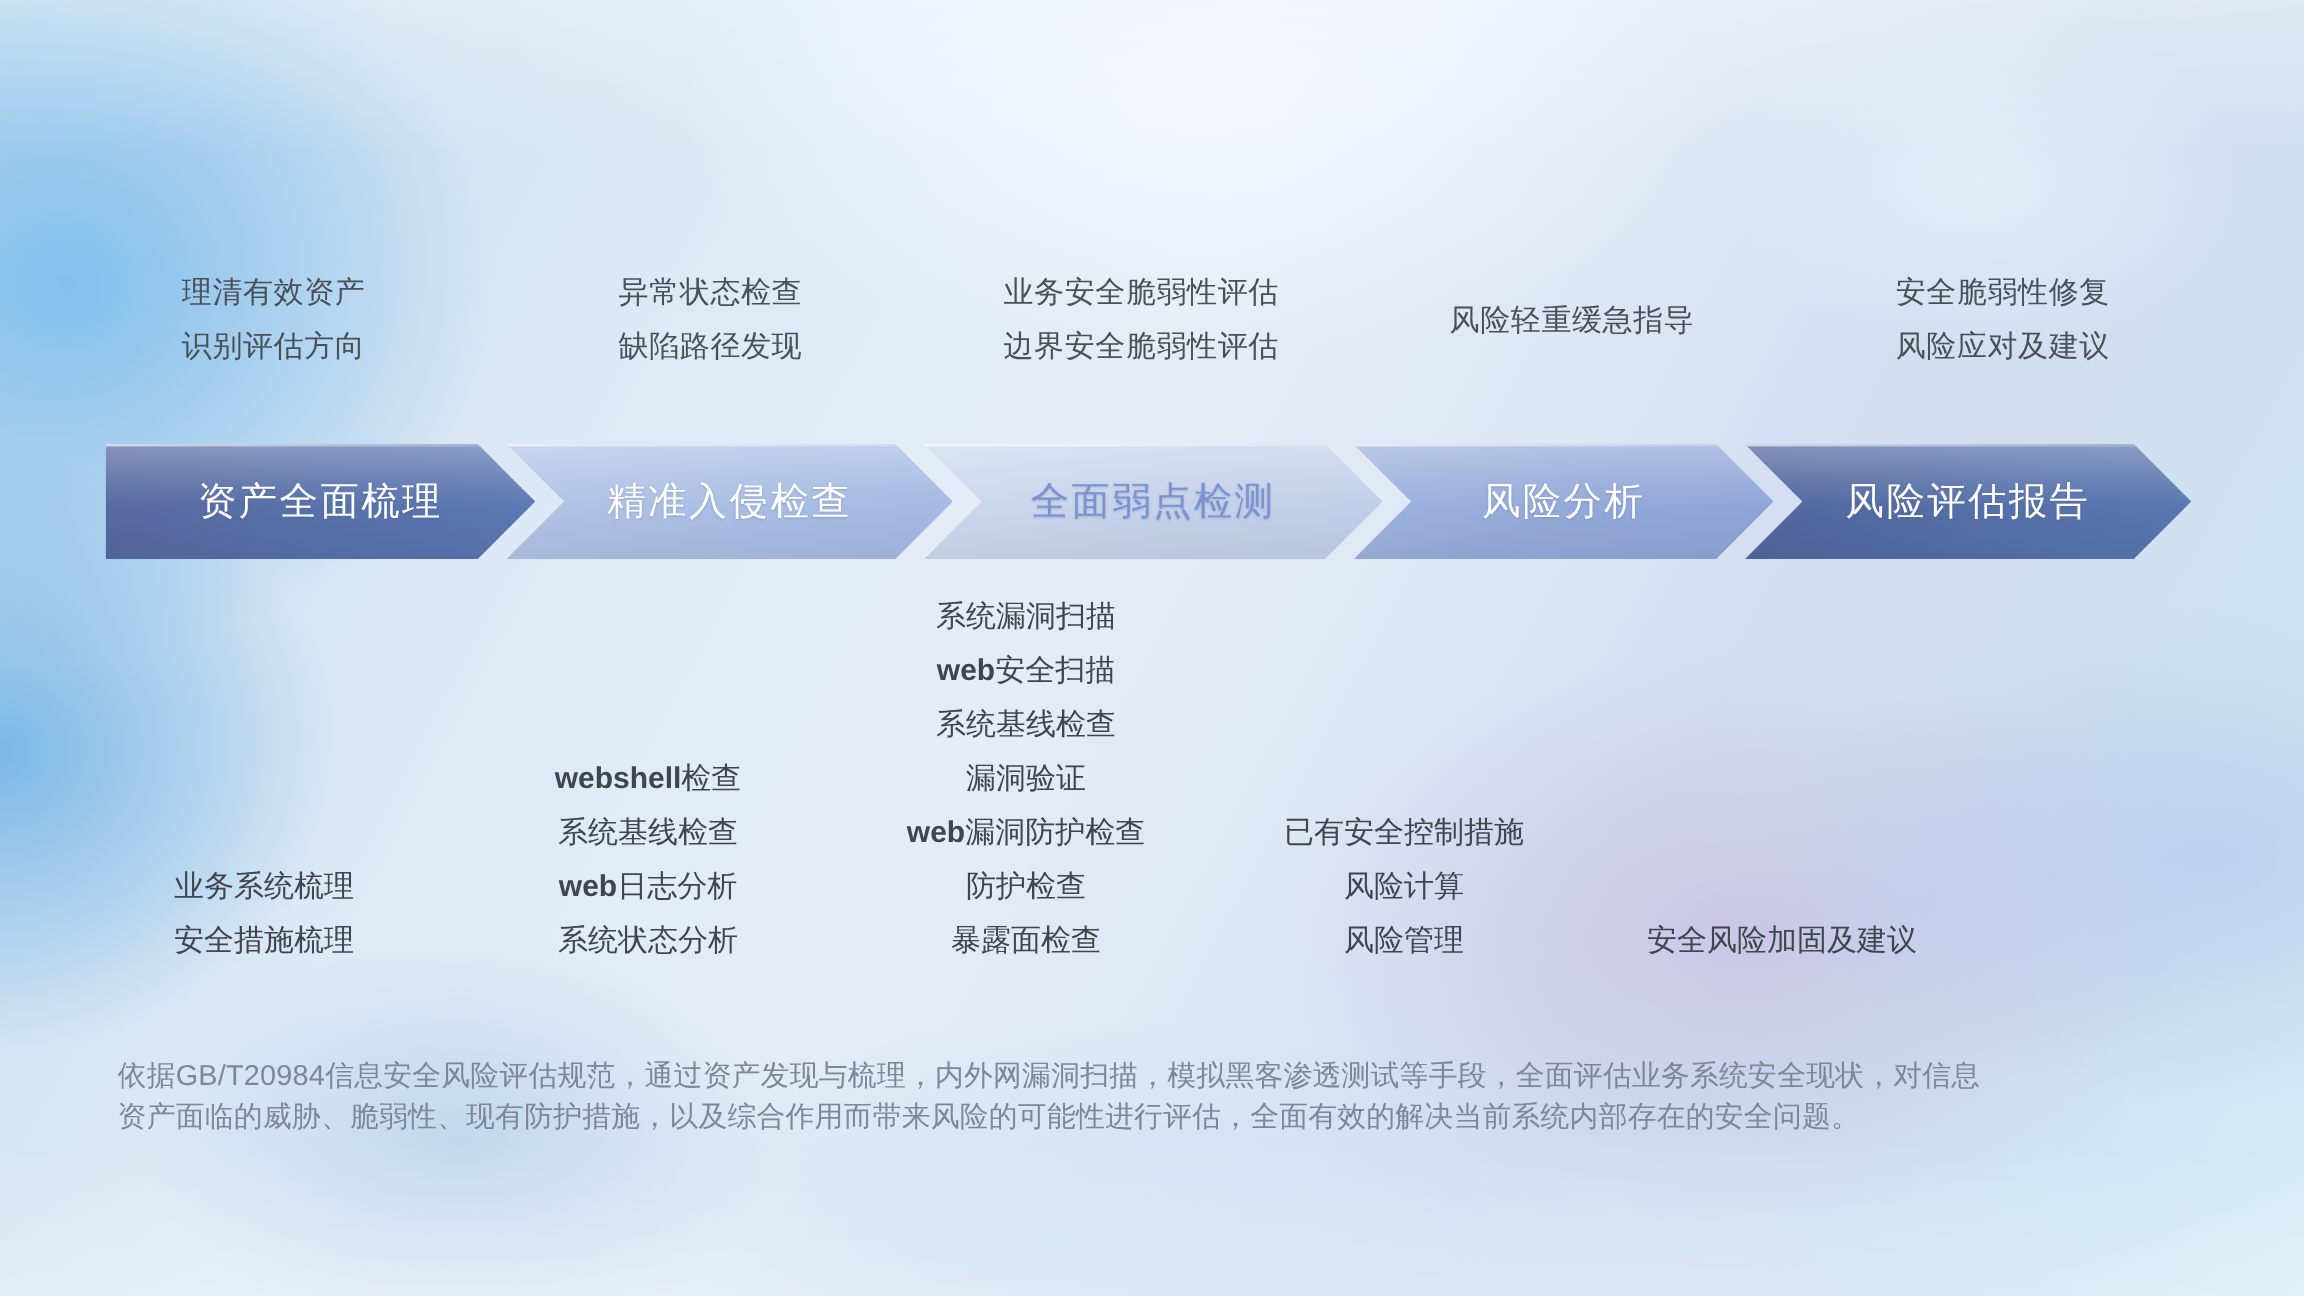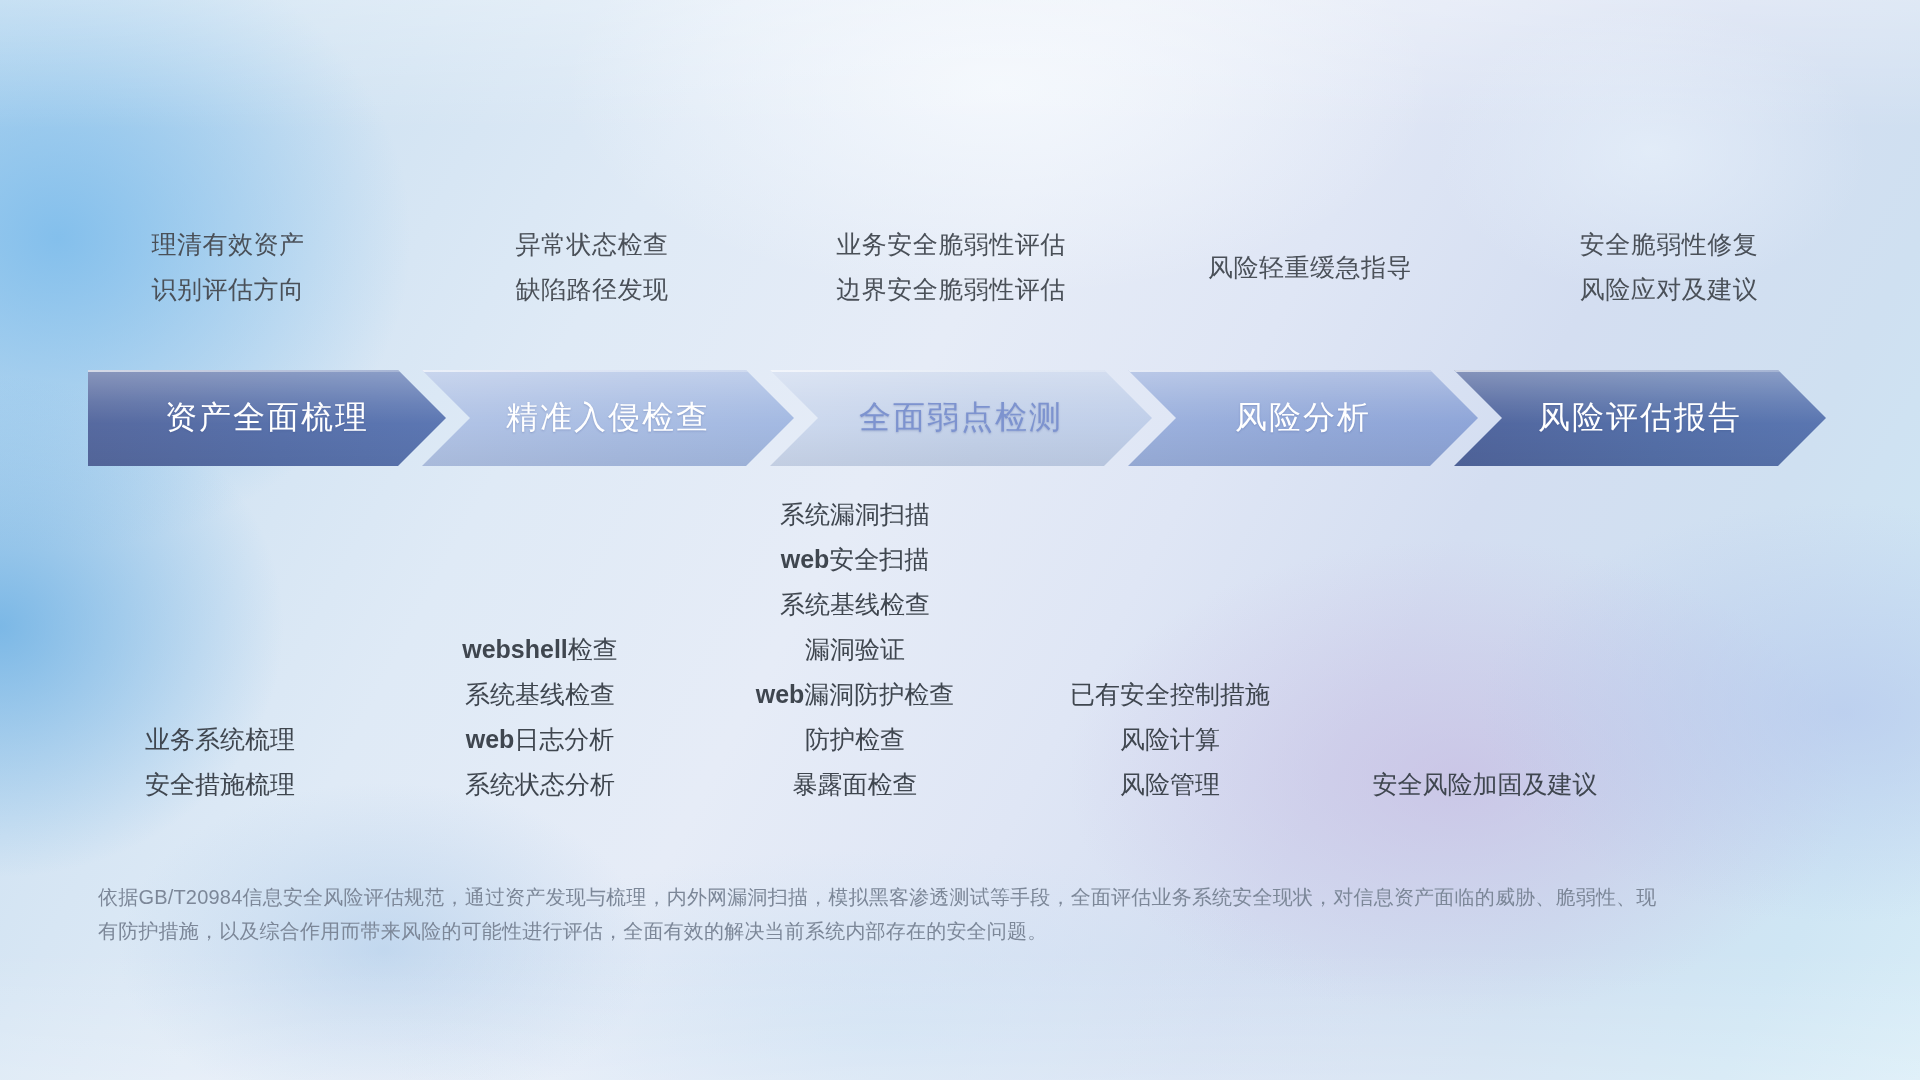--- a/index.html
+++ b/index.html
@@ -138,21 +138,21 @@
     white-space:nowrap;
   }
   .botlab b { font-weight:bold; }
 
   
   #footer {
     position:absolute;
     left:98px;
     top:880px;
     width:1560px;
-    font-size:20px;
+    font-size:24px;
     line-height:34px;
     color:#7c8798;
     letter-spacing:.2px;
   }
 </style>
 </head>
 <body>
 
 <div id="bg">
   <div class="layer bg-base"></div>

